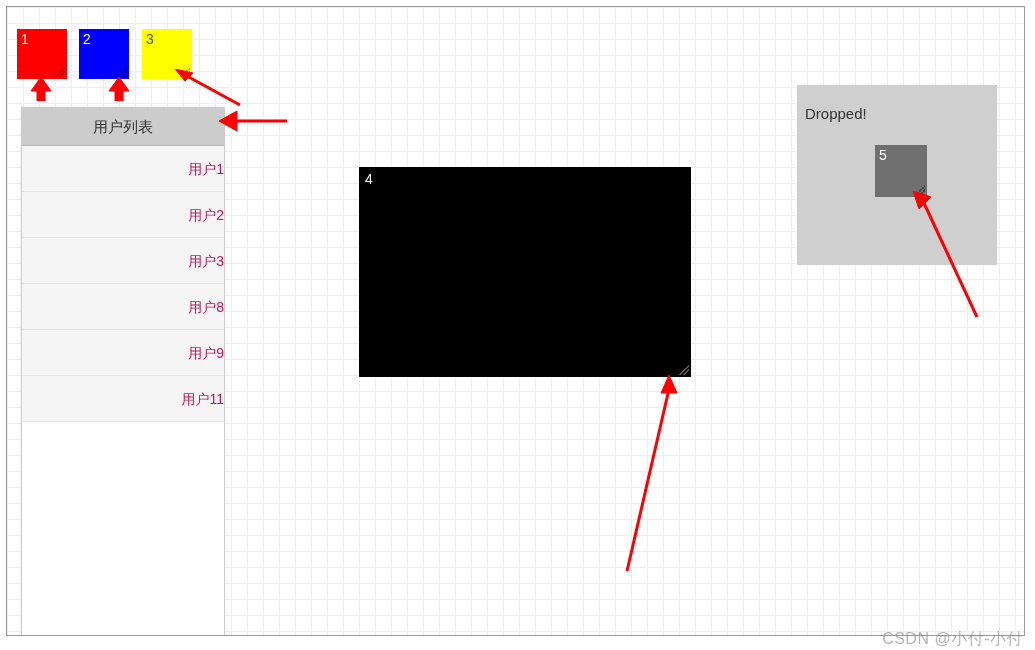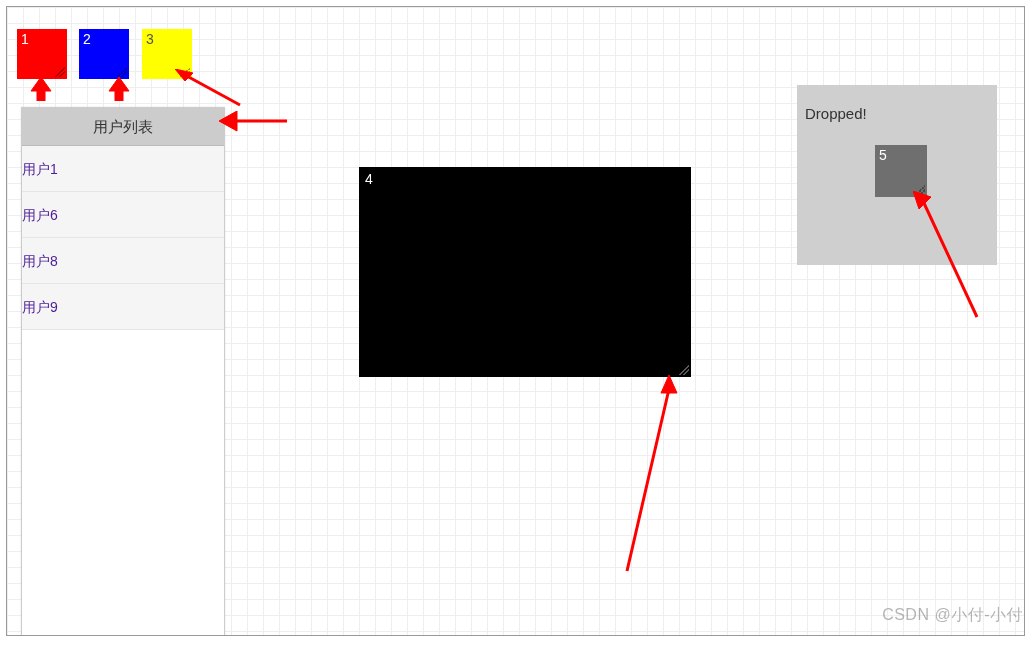--- a/index.html
+++ b/index.html
@@ -65,23 +65,23 @@
     height: 38px;
     border-bottom: 1px solid #bbb;
   }
   .user-list {
     flex: 1;
     overflow-y: scroll;
   }
   .user-item {
     height: 46px;
     line-height: 46px;
-    text-align: left;
-    font-size: 14px;
-    color: #4c1d95;
+    text-align: right;
+    font-size: 14px;
+    color: #be185d;
     border-bottom: 1px solid #e5e5e5;
     background: #f5f5f5;
     cursor: pointer;
   }
 
   
   .big-box {
     position: absolute;
     left: 352px; top: 160px;
     width: 332px; height: 210px;
@@ -115,21 +115,21 @@
   .arrow {
     position: absolute;
     pointer-events: none;
     stroke: #ff0000;
     fill: #ff0000;
   }
 
   
   .watermark {
     position: absolute;
-    right: 12px; bottom: 24px;
+    right: 12px; bottom: 0;
     font-size: 16px;
     color: rgba(120,120,120,.55);
     letter-spacing: .5px;
     pointer-events: none;
   }
 
   
   .user-list::-webkit-scrollbar { width: 14px; }
   .user-list::-webkit-scrollbar-track { background: #eee; }
   .user-list::-webkit-scrollbar-thumb { background: #bcbcbc; border: 1px solid #aaa; }
@@ -149,23 +149,25 @@
   </div>
   <div class="drag-box b3">
     <span>3</span>
     <span class="resize-grip"></span>
   </div>
 
   <div class="user-panel">
     <div class="user-header">用户列表</div>
     <div class="user-list">
       <div class="user-item">用户1</div>
-      <div class="user-item">用户6</div>
+      <div class="user-item">用户2</div>
+      <div class="user-item">用户3</div>
       <div class="user-item">用户8</div>
       <div class="user-item">用户9</div>
+      <div class="user-item">用户11</div>
     </div>
   </div>
 
   <div class="big-box">
     <span>4</span>
     <span class="resize-grip" style="filter:invert(1)"></span>
   </div>
 
   <div class="drop-zone">
     <span>Dropped!</span>

